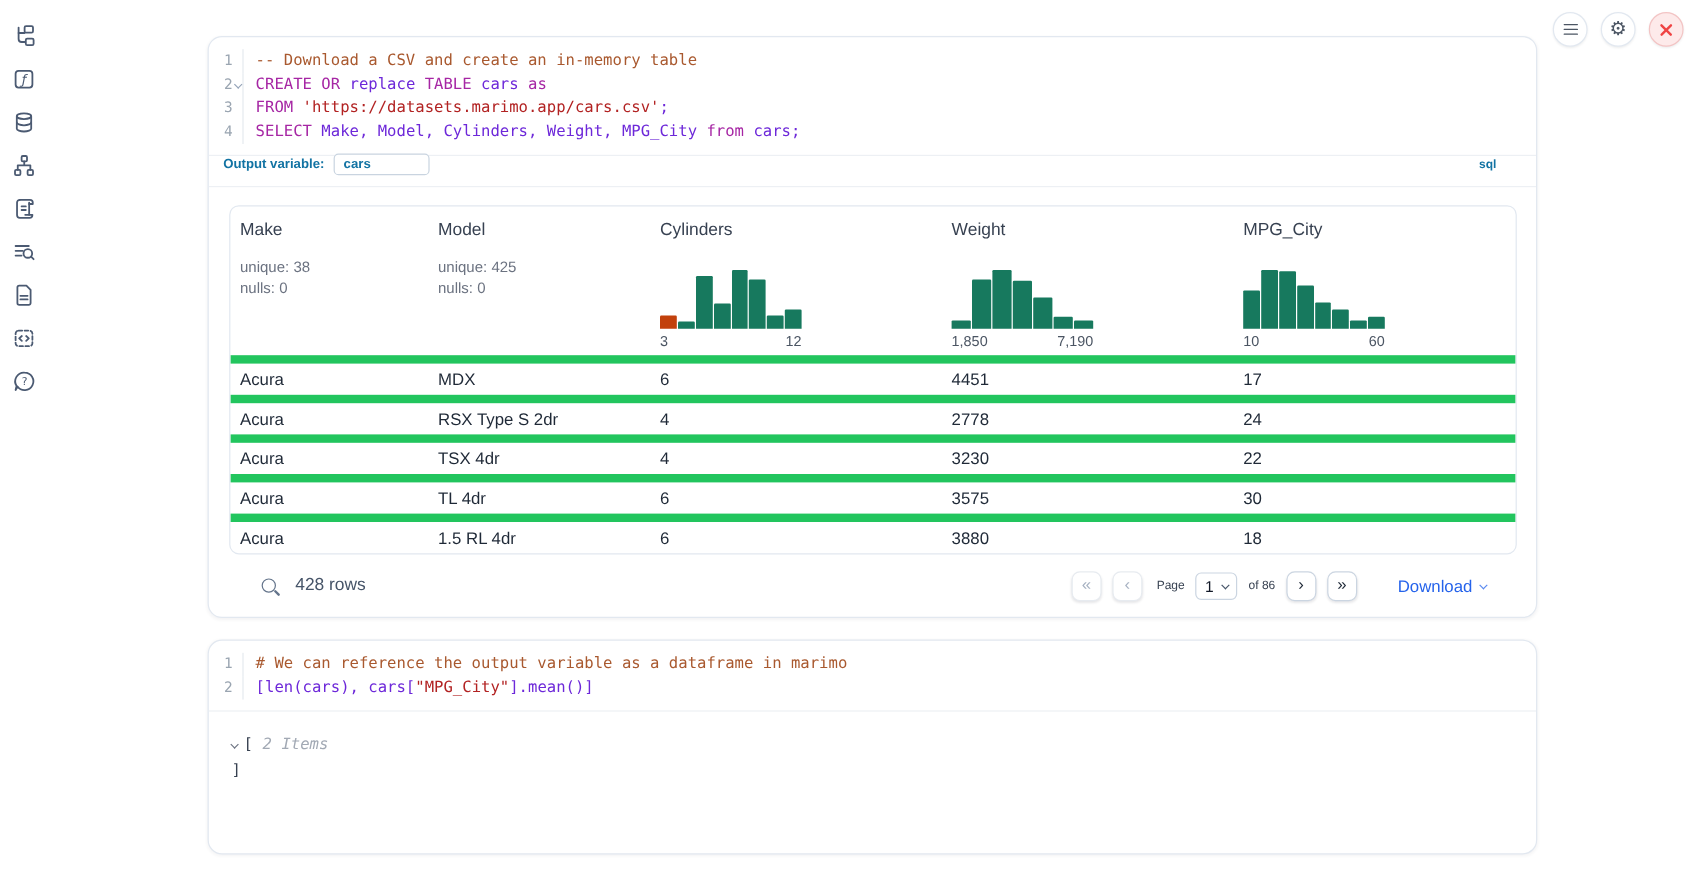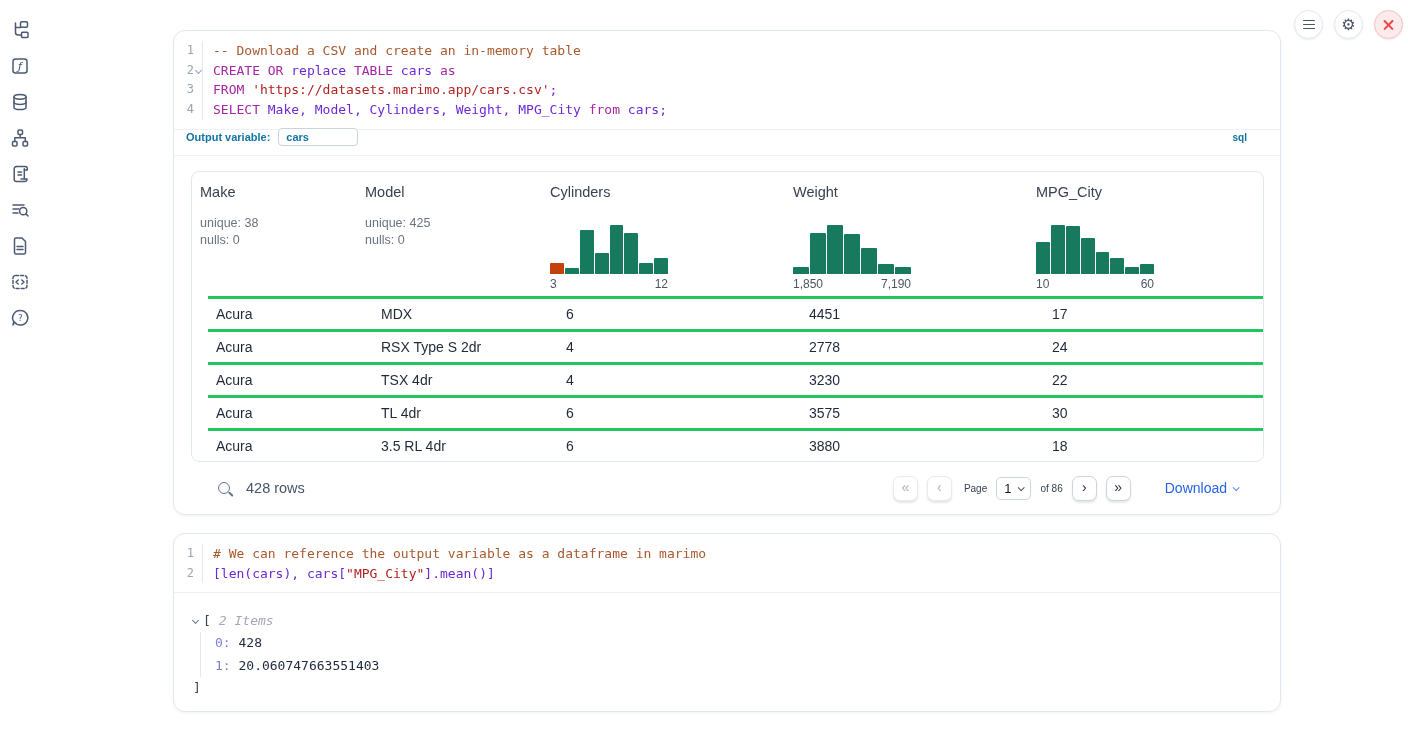--- a/index.html
+++ b/index.html
@@ -68,21 +68,21 @@
   .th { position:relative; padding:12px 8px 0 8px; }
   .th-name { font-size:14.5px; color:#374151; }
   .th-stats { margin-top:15px; font-size:12.5px; color:#6b7280; line-height:17px; }
   .hist { position:absolute; left:8px; bottom:5px; width:118px; }
   .hist-bars { display:flex; align-items:flex-end; gap:1px; height:52px; }
   .hist-bar { flex:1; background:var(--histgreen); border-radius:1px 1px 0 0; }
   .hist-bar.first-orange { background:var(--historange); }
   .hist-labels { display:flex; justify-content:space-between; font-size:12px;
     color:#4b5563; margin-top:3px; }
   .tr { display:grid; grid-template-columns:165px 185px 243px 243px 1fr; height:33px;
-    border-top:3px solid #22c55e; align-items:center;margin-left:16px; }
+    border-top:7px solid #22c55e; align-items:center; }
   .td { padding:0 8px; font-size:14px; color:#1f2937; }
 
   
   .tfooter { display:flex; align-items:center; height:53px; padding:0 26px 0 27px; }
   .search-icon { position:relative; width:12px; height:12px;
     border:1.6px solid #64748b; border-radius:50%; }
   .search-icon::after { content:""; position:absolute; width:5.5px; height:1.7px;
     background:#64748b; transform:rotate(45deg); right:-4.5px; bottom:-1.5px; border-radius:1px; }
   .rowcount { margin-left:16px; font-size:14.5px; color:#475569; }
   .pager { margin-left:auto; display:flex; align-items:center; gap:9px; }
@@ -313,21 +313,21 @@
           </div>
           <div class="tr">
             <div class="td">Acura</div>
             <div class="td">TL 4dr</div>
             <div class="td">6</div>
             <div class="td">3575</div>
             <div class="td">30</div>
           </div>
           <div class="tr">
             <div class="td">Acura</div>
-            <div class="td">3.5 RL 4dr</div>
+            <div class="td">1.5 RL 4dr</div>
             <div class="td">6</div>
             <div class="td">3880</div>
             <div class="td">18</div>
           </div>
         </div>
     </div>
 
     <div class="tfooter">
       <span class="search-icon"></span>
       <span class="rowcount">428 rows</span>
@@ -356,19 +356,15 @@
       <div class="code-line"><div class="gutterwrap">1</div><div class="code-text"><span class="tok-comment"># We can reference the output variable as a dataframe in marimo</span></div></div>
       <div class="code-line"><div class="gutterwrap">2</div><div class="code-text"><span class="tok-txt">[len(cars), cars[</span><span class="tok-str">"MPG_City"</span><span class="tok-txt">].mean()]</span></div></div>
     </div>
 
   <div class="py-output">
     <div class="tline">
       <span class="tree-chev"></span>
       <span class="tbracket">[</span>
       <span class="titems">2 Items</span>
     </div>
-    <div class="tentries">
-        <div class="tentry"><span class="tkey">0:</span><span class="tval"> 428</span></div>
-        <div class="tentry"><span class="tkey">1:</span><span class="tval"> 20.060747663551403</span></div>
-      </div>
     <div class="tclose">]</div>
   </div>
 </div>
 
 </body></html>

